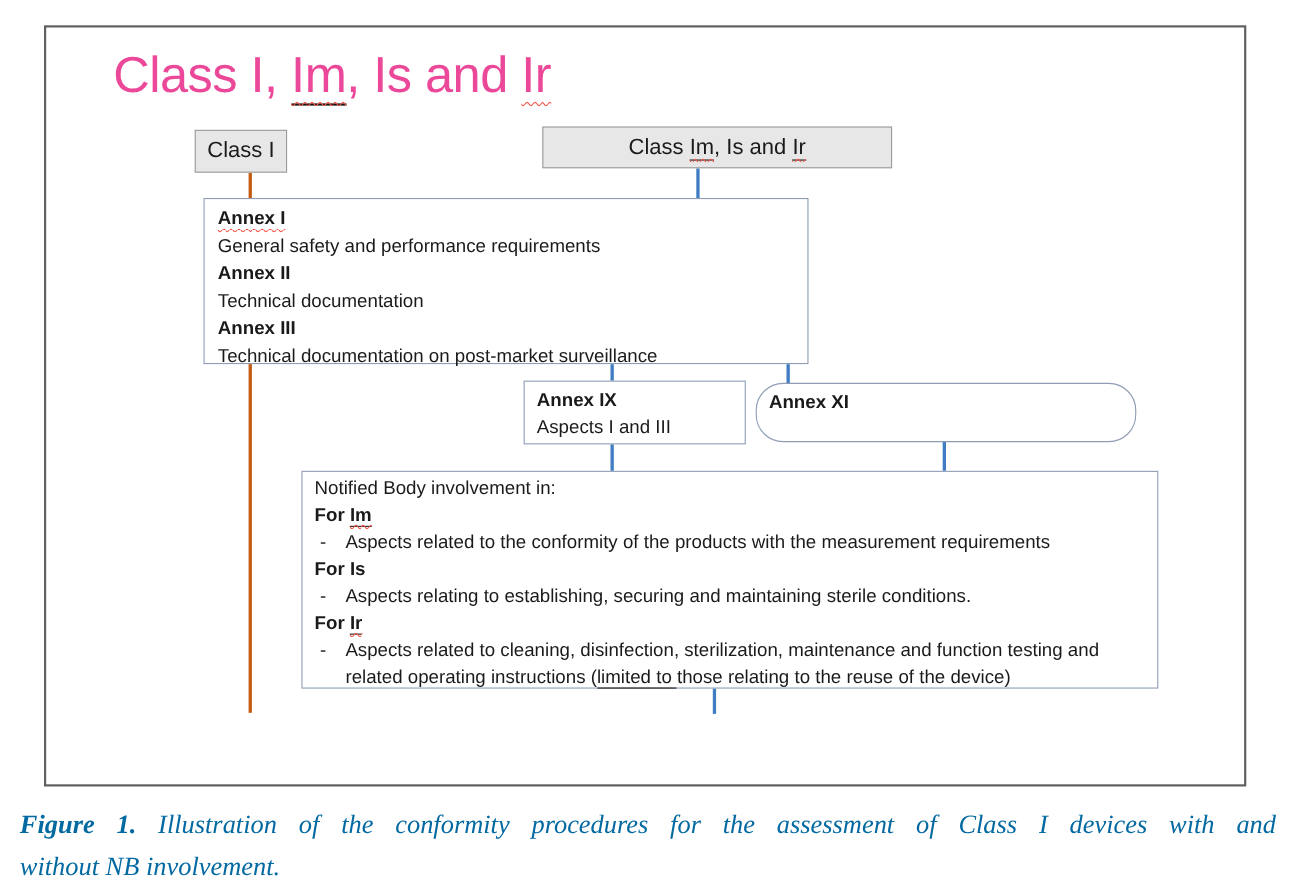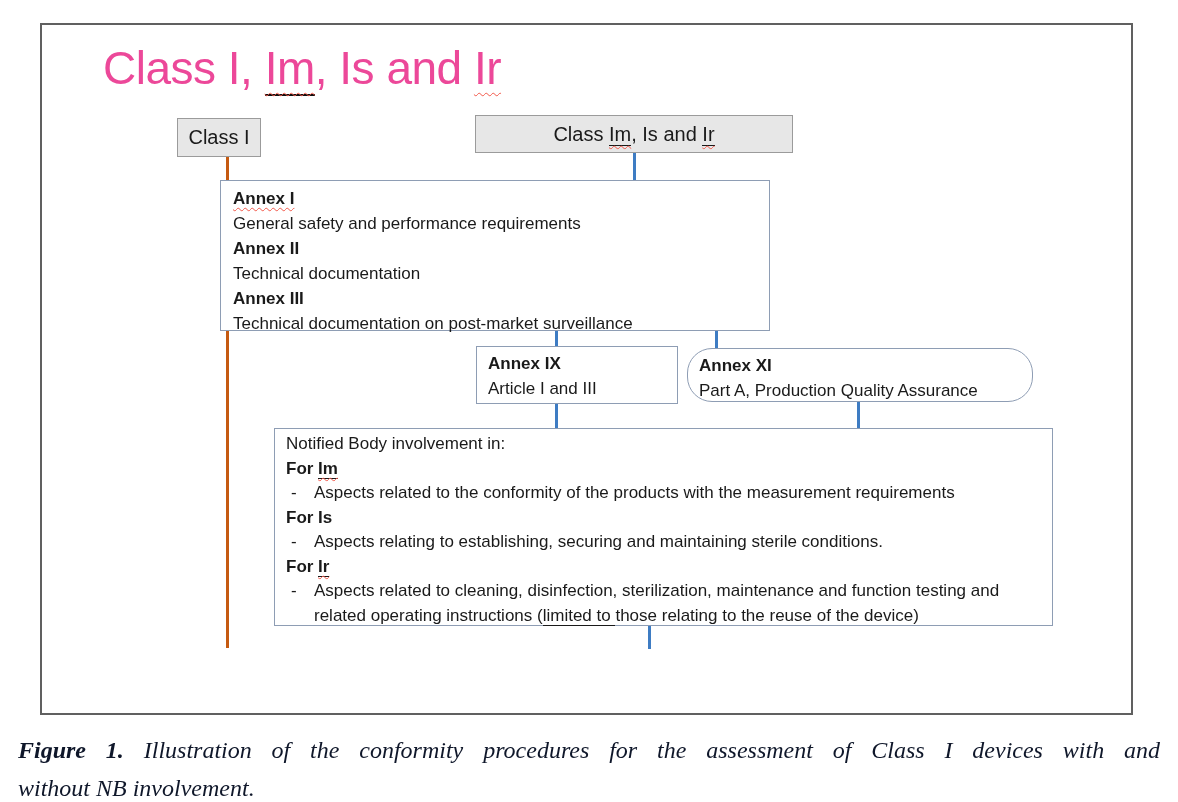--- a/index.html
+++ b/index.html
@@ -22,40 +22,40 @@
   .node{
     position:absolute;background:#fff;border:1.5px solid var(--white-box-border,#8E9DB4);
     box-sizing:border-box;z-index:2;font-size:17px;
   }
   .node.gray{
     background:var(--gray-box-fill,#E7E7E7);border:1.5px solid var(--gray-box-border,#9B9B9B);
     display:flex;align-items:center;justify-content:center;font-size:20px;
   }
   .tline{line-height:25px;white-space:nowrap;}
   .b{font-weight:700;}
-  .box-annex{padding:5px 16px 0 12px;margin-left:35px;}
+  .box-annex{padding:5px 16px 0 12px;}
   .box-annex9{padding:4px 0 0 11px;}
   .box-annex11{padding:4px 0 0 11px;border-radius:25px;}
   .box-nb{padding:3px 16px 0 11px;font-size:17px;}
   .box-nb .tline{line-height:24.5px;}
   .bullet{display:flex;line-height:24.5px;}
   .dash{width:28px;flex:none;padding-left:5px;box-sizing:border-box;}
   .btxt{flex:1;padding-right:14px;white-space:normal;}
   .box-article{display:flex;align-items:center;padding-left:10px;white-space:nowrap;}
   
   .us{border-bottom:1.5px solid #1a1a1a;}
   .us-big{border-bottom:2.5px solid #111;}
   .uw{text-decoration:underline;text-decoration-style:wavy;
       text-decoration-color:var(--wavy-red,#F2594B);text-decoration-thickness:1px;
       text-underline-offset:0.18em;}
   .uw.us,.uw.us-big{text-decoration-skip-ink:none;}
   .caption{
     position:absolute;left:18px;top:735px;width:1142px;
     font-family:"Liberation Serif","DejaVu Serif",serif;font-style:italic;
-    font-size:24px;color:#0f172a;
+    font-size:24px;color:#0369a1;
   }
   .cap-line1{text-align:justify;text-align-last:justify;line-height:30px;}
   .cap-line2{line-height:30px;margin-top:8px;}
   .cap-bold{font-weight:700;}
 </style>
 </head>
 <body>
 
 <div class="stage">
 
@@ -70,41 +70,40 @@
   <div class="vline blue" style="left:648px;top:625px;height:24px"></div>
 
   <div class="fig-title">
     <span>Class I, </span><span class="us-big uw">Im</span><span>, Is and </span><span class="uw">Ir</span>
   </div>
 
   <div class="node gray" style="left:177px;top:118px;width:84px;height:39px">
     <span>Class I</span>
   </div>
 
-  <div class="node gray" style="left:475px;top:115px;width:318px;height:38px">
+  <div class="node gray" style="left:493px;top:115px;width:318px;height:38px">
     <span><span>Class </span><span class="us uw">Im</span><span>, Is and </span><span class="us uw">Ir</span></span>
   </div>
 
   <div class="node box-annex" style="left:185px;top:180px;width:550px;height:151px">
     <div class="tline b"><span class="uw">Annex I</span></div>
     <div class="tline">General safety and performance requirements</div>
     <div class="tline b">Annex II</div>
     <div class="tline">Technical documentation</div>
     <div class="tline b">Annex III</div>
     <div class="tline">Technical documentation on post-market surveillance</div>
   </div>
 
   <div class="node box-annex9" style="left:476px;top:346px;width:202px;height:58px">
     <div class="tline b">Annex IX</div>
-    <div class="tline">Article I and III</div>
+    <div class="tline">Aspects I and III</div>
   </div>
 
   <div class="node box-annex11" style="left:687px;top:348px;width:346px;height:54px">
     <div class="tline b">Annex XI</div>
-    <div class="tline">Part A, Production Quality Assurance</div>
   </div>
 
   <div class="node box-nb" style="left:274px;top:428px;width:779px;height:198px">
     <div class="tline">Notified Body involvement in:</div>
     <div class="tline b"><span>For </span><span class="us uw">Im</span></div>
     <div class="bullet">
       <span class="dash">-</span>
       <span class="btxt">Aspects related to the conformity of the products with the measurement requirements</span>
     </div>
     <div class="tline b">For Is</div>

